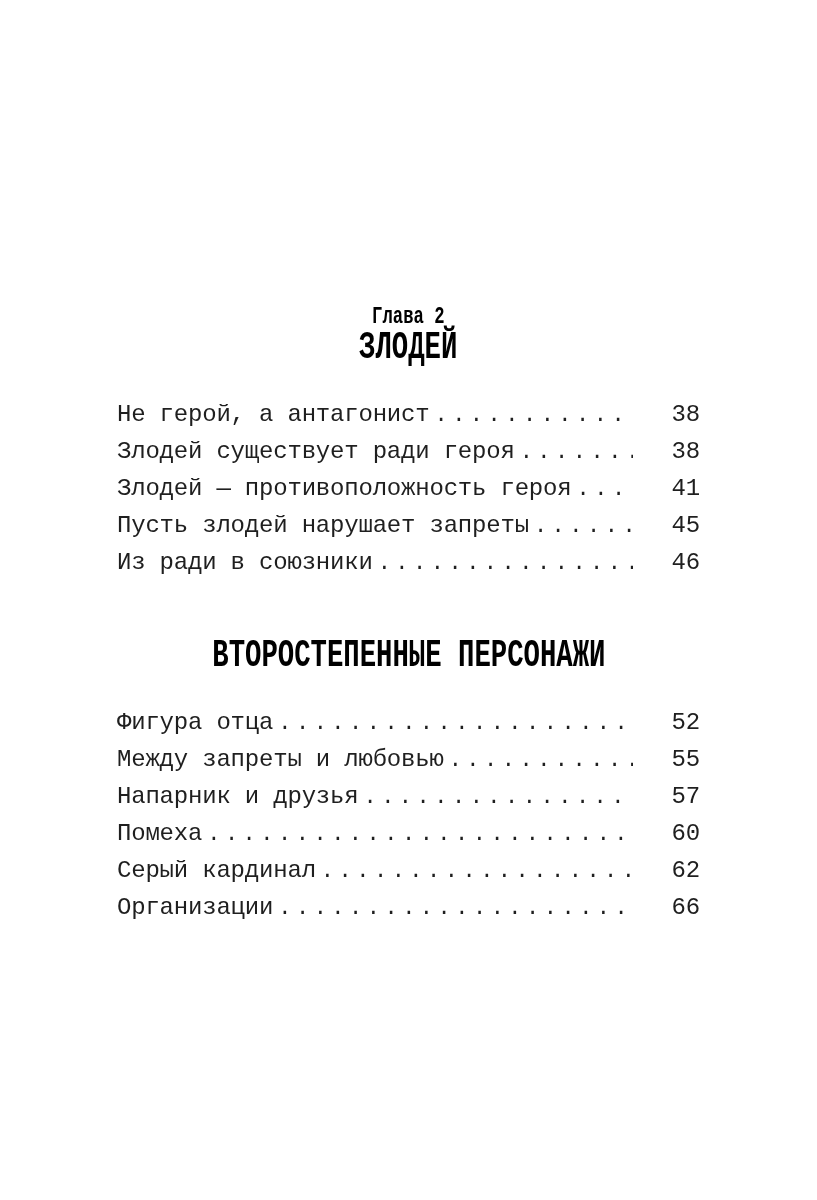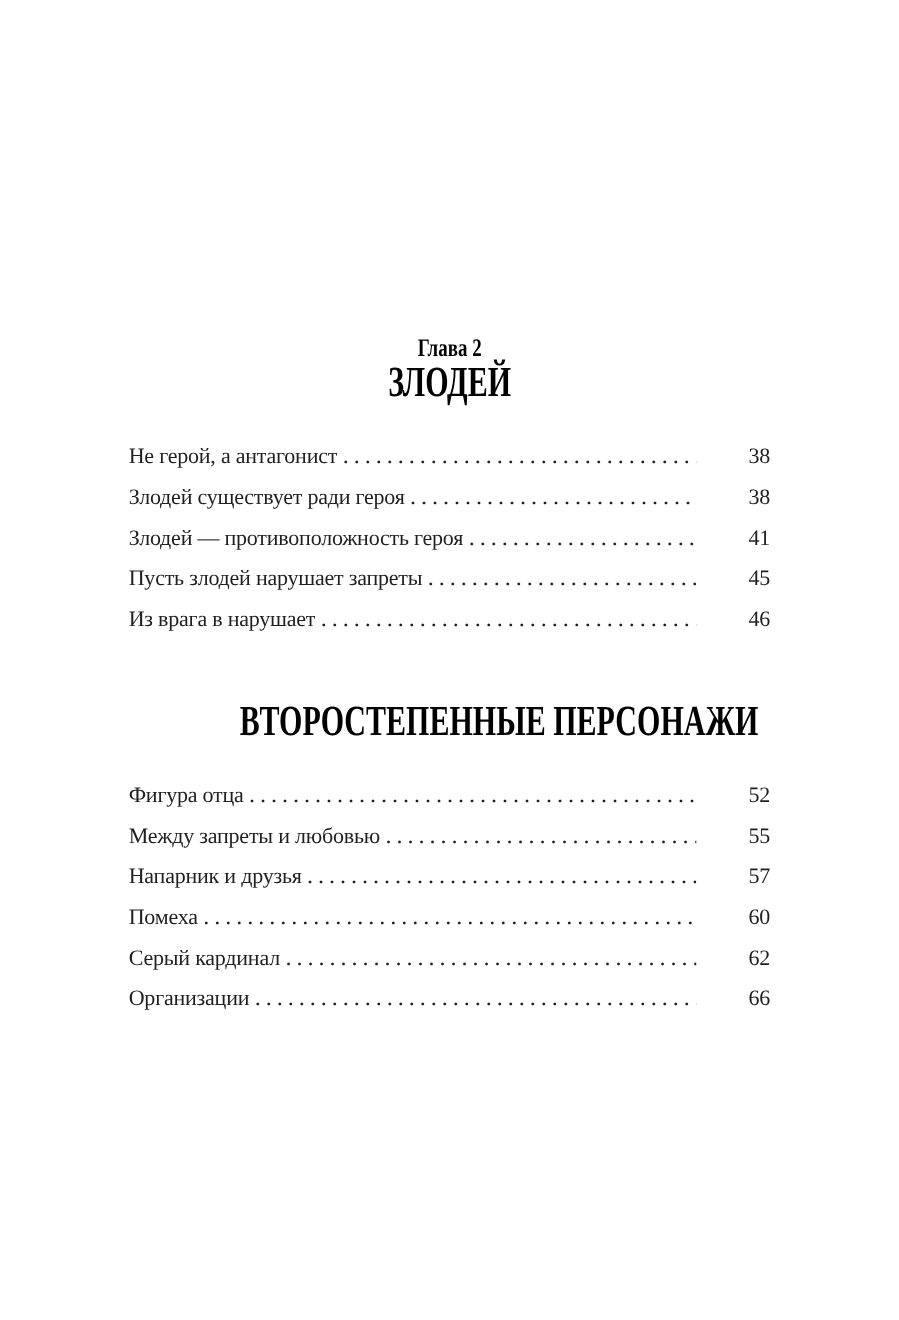--- a/index.html
+++ b/index.html
@@ -3,40 +3,40 @@
 <meta charset="utf-8">
 <style>
   html, body { margin: 0; padding: 0; background: #ffffff; }
   .page {
     position: relative;
     width: 817px;
     height: 1200px;
     background: #ffffff;
     margin: 0 auto;
     overflow: hidden;
-    font-family: Liberation Serif, serif;
+    font-family: Liberation Mono, monospace;
     color: #1f1f1f;
   }
   .content { padding: 0 117px; }
 
   .chapter:first-child .chapter-head { padding-top: 303px; }
   .chapter + .chapter { margin-top: 53px; }
 
   .chapter-head { text-align: center; margin-bottom: 36px; color: #000000; }
   .chapter-label { font-weight: 700; font-size: 23px; line-height: 28px; }
   .chapter-label > span { display: inline-block; transform: scaleX(0.75); transform-origin: center; }
   .chapter-title { font-weight: 700; font-size: 39px; line-height: 34px; }
   .chapter-title > span { display: inline-block; transform: scaleX(0.70); transform-origin: center; white-space: nowrap; }
 
   .toc-list { }
   .toc-row {
     display: flex;
     align-items: baseline;
     height: 37px;
-    font-size: 20px;
+    font-size: 24px;
     letter-spacing: -0.2px;
   }
   .toc-title { white-space: nowrap; flex: 0 0 auto; }
   .toc-dots {
     flex: 1 1 auto;
     overflow: hidden;
     white-space: nowrap;
     margin: 0 7px 0 5px;
     min-width: 0;
   }
@@ -74,21 +74,21 @@
           <span class="toc-title">Злодей — противоположность героя</span>
           <span class="toc-dots"></span>
           <span class="toc-page">41</span>
         </div>
         <div class="toc-row">
           <span class="toc-title">Пусть злодей нарушает запреты</span>
           <span class="toc-dots"></span>
           <span class="toc-page">45</span>
         </div>
         <div class="toc-row">
-          <span class="toc-title">Из врага в нарушает</span>
+          <span class="toc-title">Из ради в союзники</span>
           <span class="toc-dots"></span>
           <span class="toc-page">46</span>
         </div>
       </div>
     </section>
 
     <section class="chapter">
       <div class="chapter-head">
         <div class="chapter-title"><span>ВТОРОСТЕПЕННЫЕ ПЕРСОНАЖИ</span></div>
       </div>

